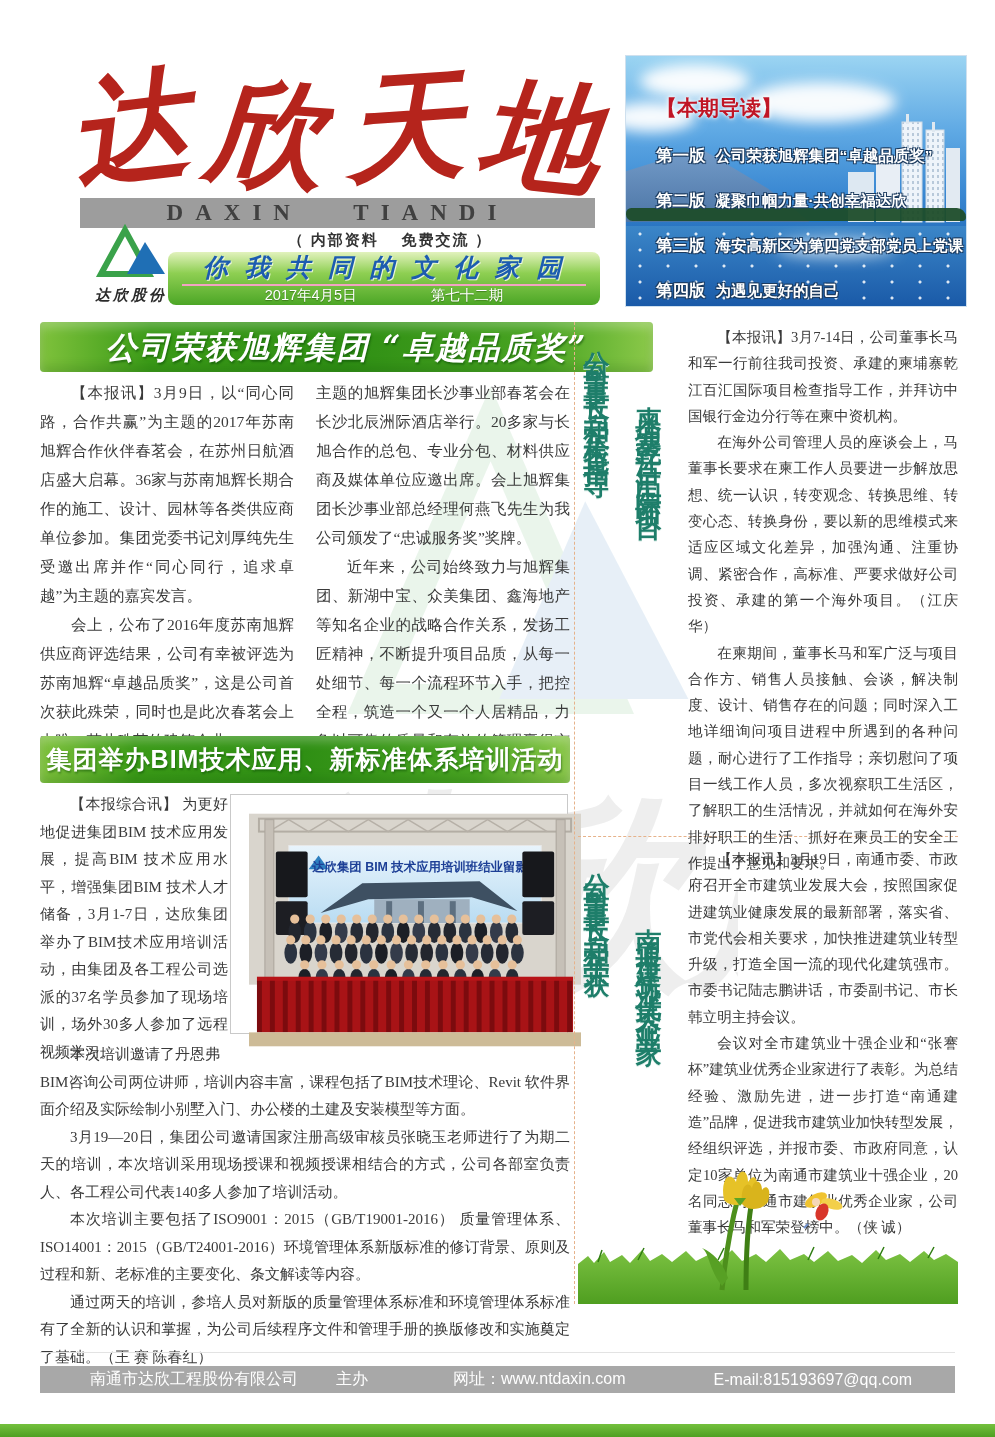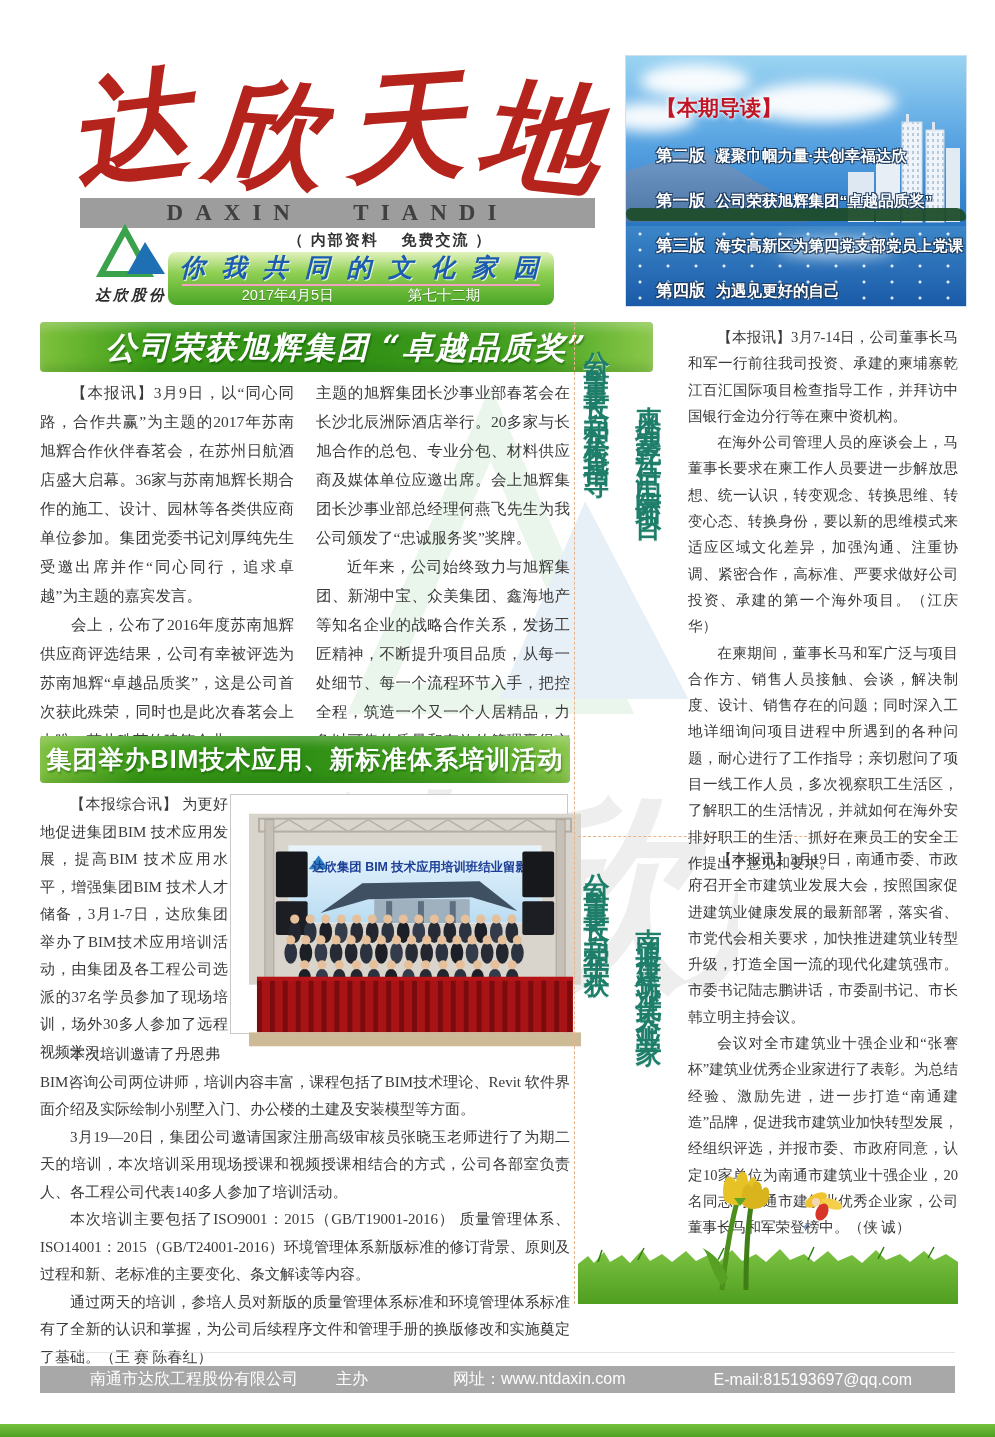--- a/index.html
+++ b/index.html
@@ -23,21 +23,21 @@
   .title-char:nth-child(3){transform:rotate(-4deg);}
   .title-char:nth-child(4){transform:rotate(6deg) translateY(9px);}
   .en-bar{left:80px;top:198px;width:515px;height:30px;background:#9d9d9d;color:#404040;
           font-family:"Liberation Serif",serif;font-weight:bold;font-size:23px;letter-spacing:12px;
           word-spacing:34px;text-align:center;line-height:30px;}
   .logo-box{left:86px;top:222px;width:90px;height:86px;text-align:center;}
   .logo-text{display:block;font-family:"DejaVu Serif",serif;font-style:italic;font-weight:bold;
              font-size:15px;color:#2b2b2b;letter-spacing:3px;margin-top:2px;}
   .note-line{left:180px;top:231px;width:420px;text-align:center;font-size:15px;font-weight:bold;
              color:#333;letter-spacing:2px;}
-  .slogan-banner{left:168px;top:252px;width:386px;height:53px;border-radius:8px;
+  .slogan-banner{left:168px;top:252px;width:432px;height:53px;border-radius:8px;
                  background:linear-gradient(180deg,#e2f2bd 0%,#8ecf52 40%,#4ca626 100%);}
   .slogan-text{display:block;text-align:center;font-family:"DejaVu Serif",serif;font-style:italic;
                font-weight:bold;font-size:25px;line-height:32px;color:#1c5cb0;letter-spacing:4px;
                text-shadow:1px 1px 0 #eaf6d8;}
   .slogan-underline{height:2px;background:#f2a3c2;margin:0 14px;}
   .slogan-date-row{display:flex;justify-content:center;gap:74px;color:#fff;font-size:14.5px;
                    line-height:18px;font-family:"Liberation Sans",sans-serif;text-shadow:0 1px 1px #3c7d19;}
 
   
   .digest{left:625px;top:55px;width:340px;height:250px;overflow:hidden;border:1px solid #cfe0ee;
@@ -177,24 +177,24 @@
       <rect x="140" y="34" width="14" height="74" fill="#e2eaf2"></rect>
       <rect x="100" y="0" width="3" height="10" fill="#dfe8f0"></rect>
       <rect x="126" y="8" width="3" height="10" fill="#dfe8f0"></rect>
     </svg>
     <div class="treeline"></div>
     <div class="water"></div>
     <div class="glint"></div>
     <div class="digest-inner">
       <div class="digest-title">【本期导读】</div>
       <div class="digest-item">
-        <span class="lbl">第二版</span><span>凝聚巾帼力量·共创幸福达欣</span>
+        <span class="lbl">第一版</span><span>公司荣获旭辉集团“卓越品质奖”</span>
       </div>
       <div class="digest-item">
-        <span class="lbl">第一版</span><span>公司荣获旭辉集团“卓越品质奖”</span>
+        <span class="lbl">第二版</span><span>凝聚巾帼力量·共创幸福达欣</span>
       </div>
       <div class="digest-item">
         <span class="lbl">第三版</span><span>海安高新区为第四党支部党员上党课</span>
       </div>
       <div class="digest-item">
         <span class="lbl">第四版</span><span>为遇见更好的自己</span>
       </div>
     </div>
   </div>
 

